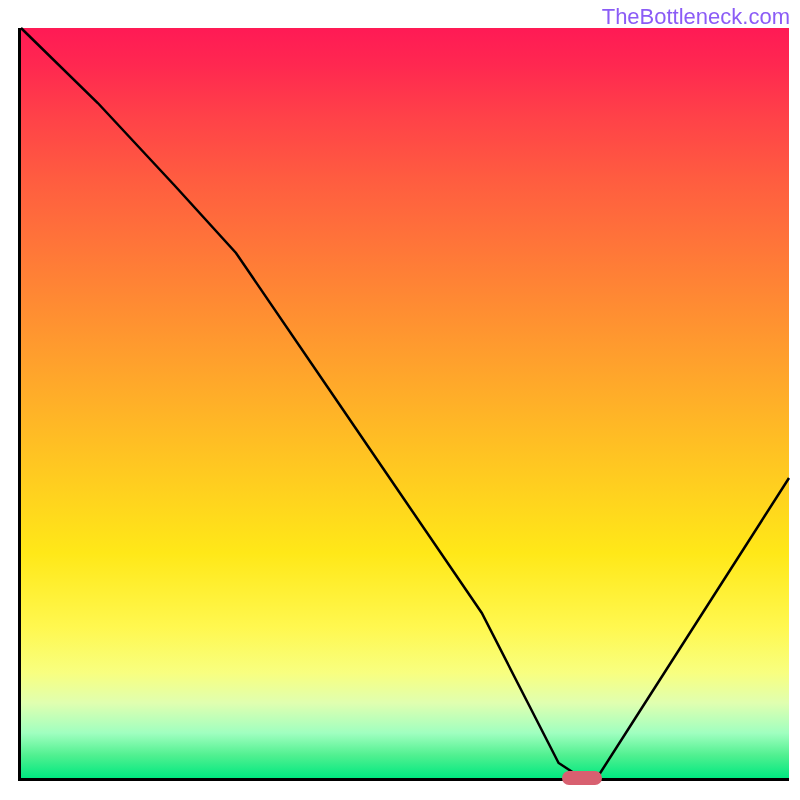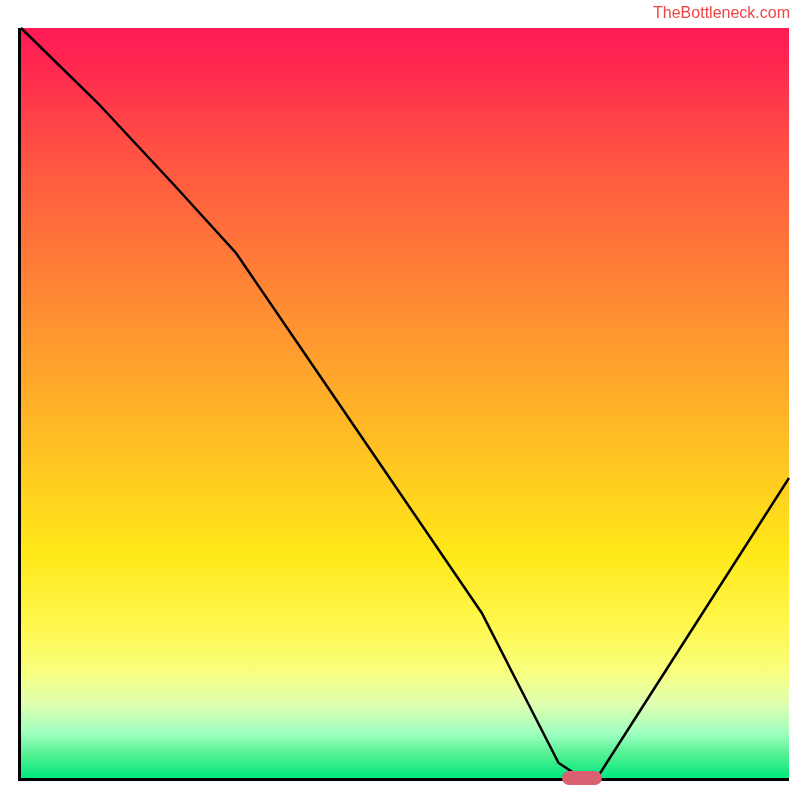--- a/index.html
+++ b/index.html
@@ -8,22 +8,22 @@
     background: #ffffff;
     width: 800px;
     height: 800px;
     position: relative;
     font-family: Arial, sans-serif;
   }
   .watermark {
     position: absolute;
     top: 4px;
     right: 10px;
-    font-size: 16px;
-    color: #ef4444;
+    font-size: 22px;
+    color: #8b5cf6;
     font-weight: 500;
     z-index: 10;
   }
   .plot-area {
     position: absolute;
     left: 18px;
     top: 28px;
     width: 768px;
     height: 750px;
     border-left: 3px solid #000;

